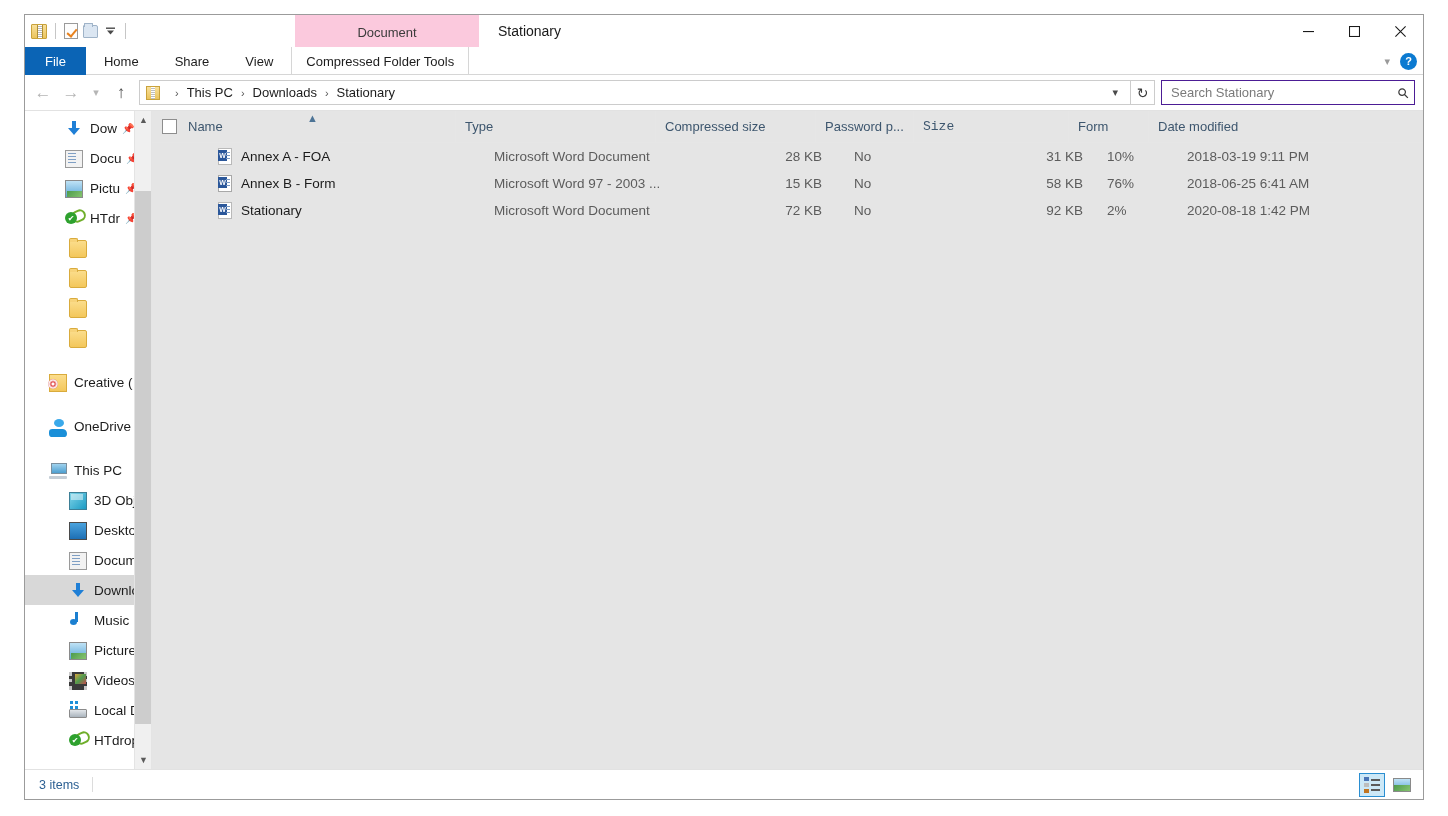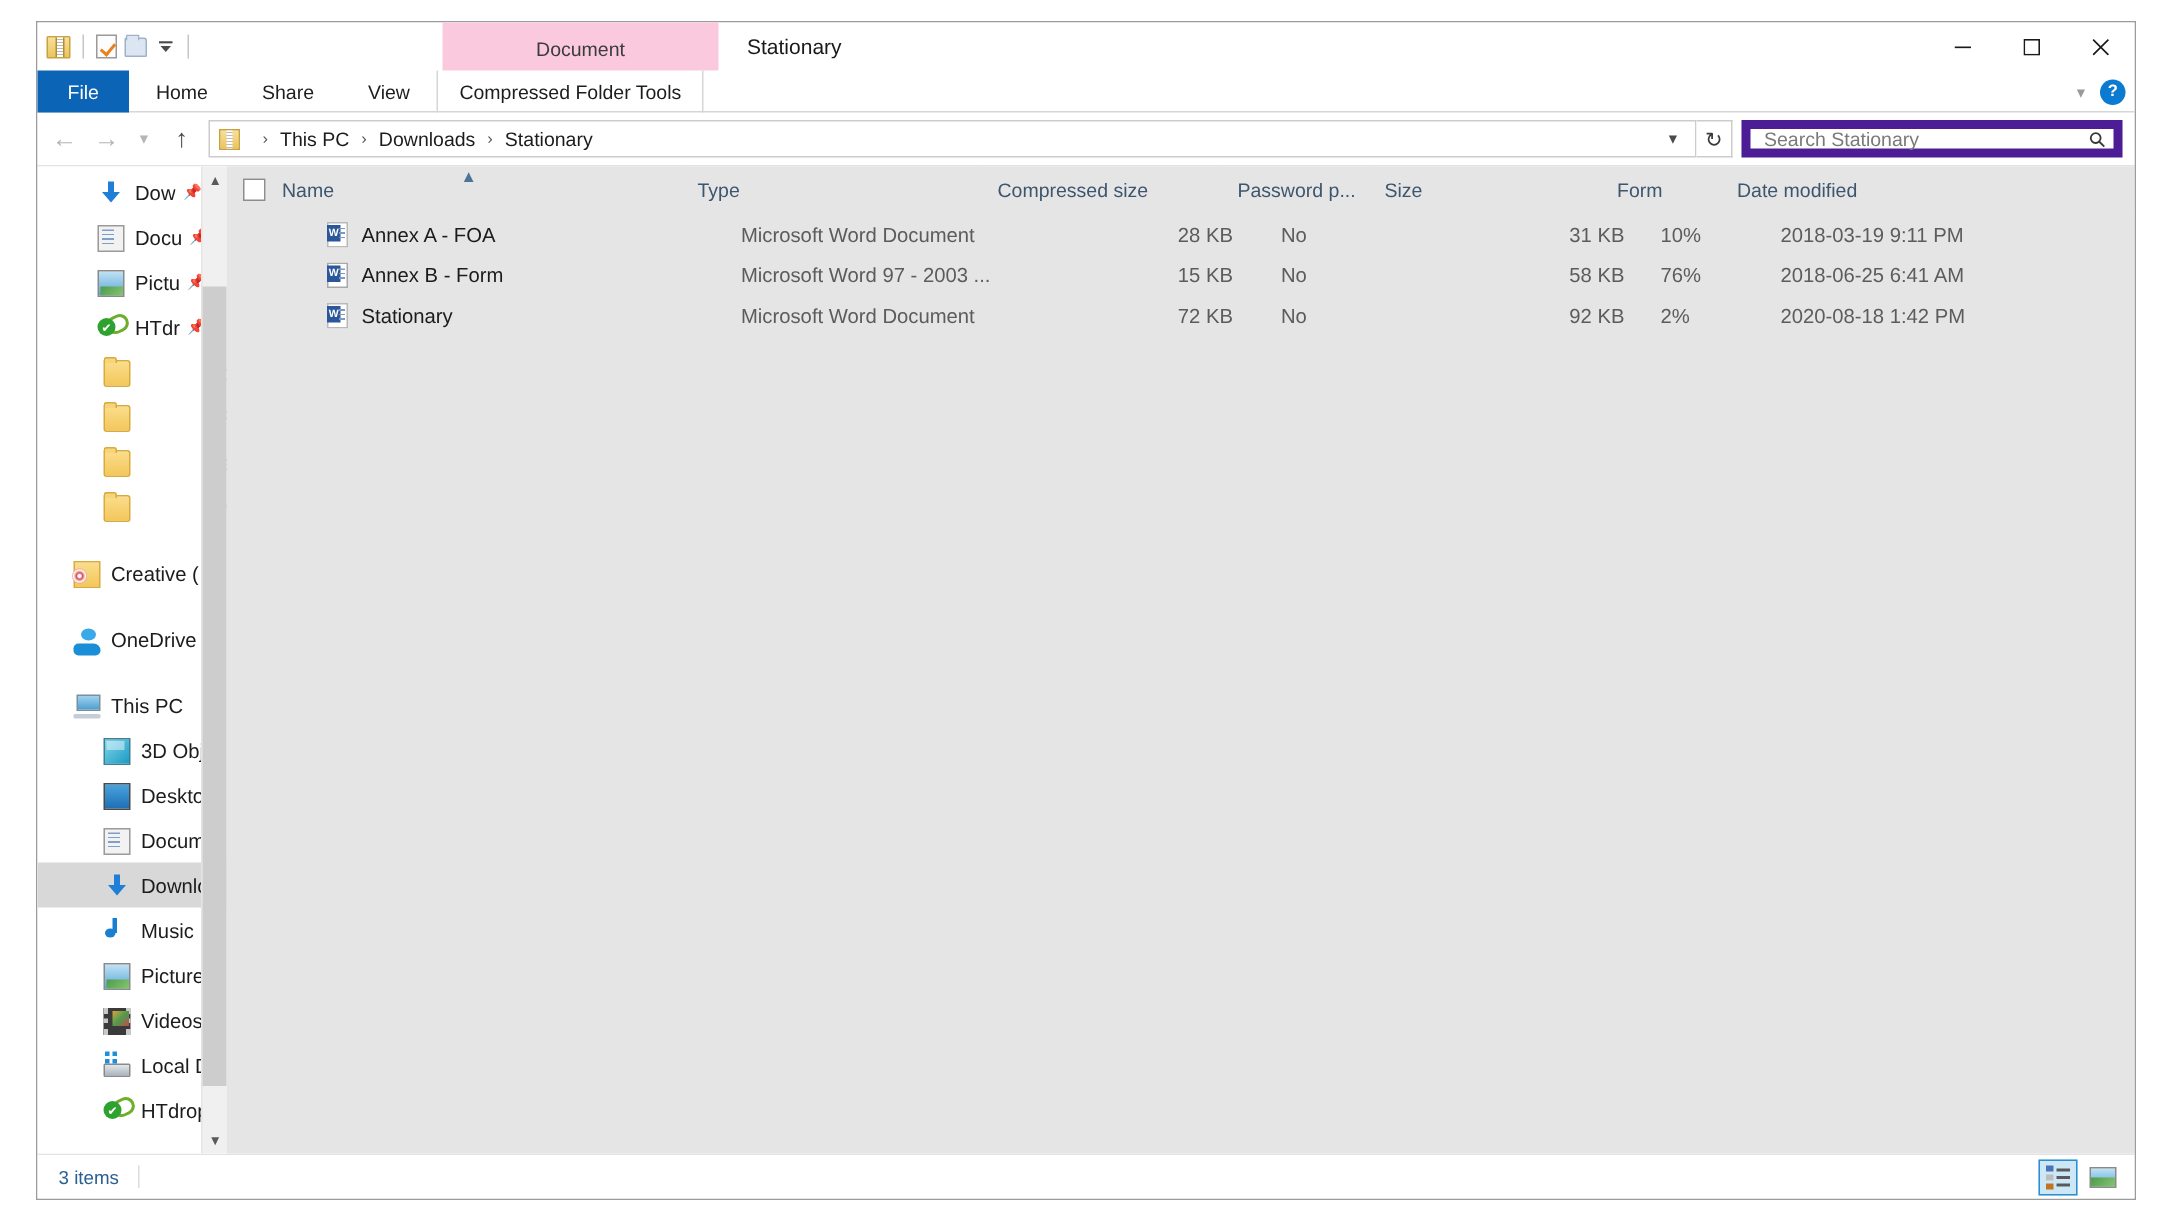--- a/index.html
+++ b/index.html
@@ -205,21 +205,21 @@
   }
   .refresh {
     width: 24px; height: 25px;
     display: flex; align-items: center; justify-content: center;
     font-size: 14px; color: #3b3b3b;
     border: 1px solid #cccccc; border-left: none;
     background: #fff;
   }
   .searchbox {
     width: 254px; height: 25px;
-    border: 6px solid #4c1d95;
+    border: 1px solid #4c1d95;
     display: flex; align-items: center;
     padding: 0 6px 0 9px;
     margin-left: 6px;
     flex: 0 0 auto;
   }
   .searchbox input {
     flex: 1 1 auto; border: none; outline: none;
     font-size: 13px; color: #2b2b2b;
     font-family: "Liberation Sans", sans-serif;
     background: transparent; min-width: 0;
@@ -457,21 +457,21 @@
     padding-left: 9px;
     position: relative;
     white-space: nowrap;
     overflow: hidden;
   }
   .colh:first-child { border-left: none; }
   .colh-name { width: 303px; padding-left: 10px; }
   .colh-type { width: 200px; }
   .colh-csize { width: 160px; }
   .colh-pwd  { width: 98px; }
-  .colh-size { width: 155px; }
+  .colh-size { width: 155px; font-family: Liberation Mono, monospace; }
   .colh-ratio { width: 80px; }
   .colh-date { width: 200px; }
   .sortmark {
     position: absolute;
     left: 155px; top: 1px;
     font-size: 11px; color: #4d7496;
   }
   .selectall {
     width: 15px; height: 15px;
     border: 1px solid #8d8d8d;

